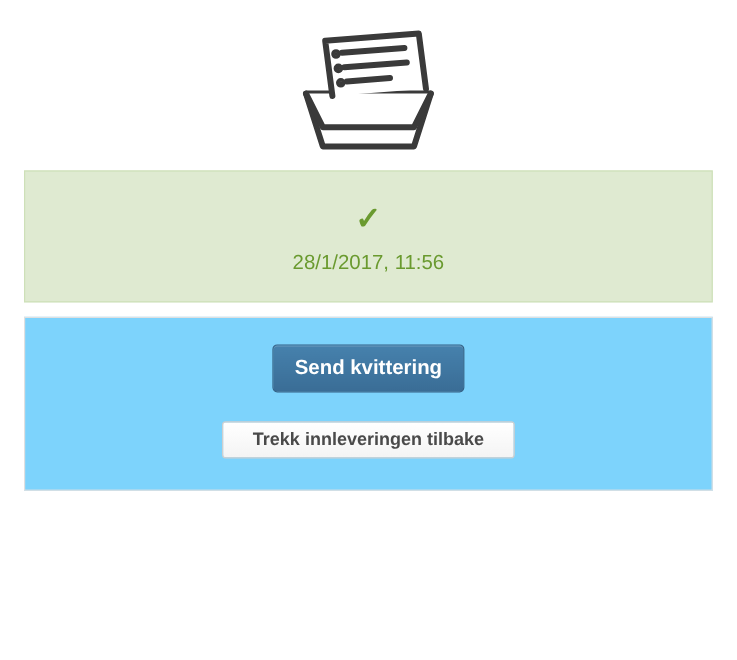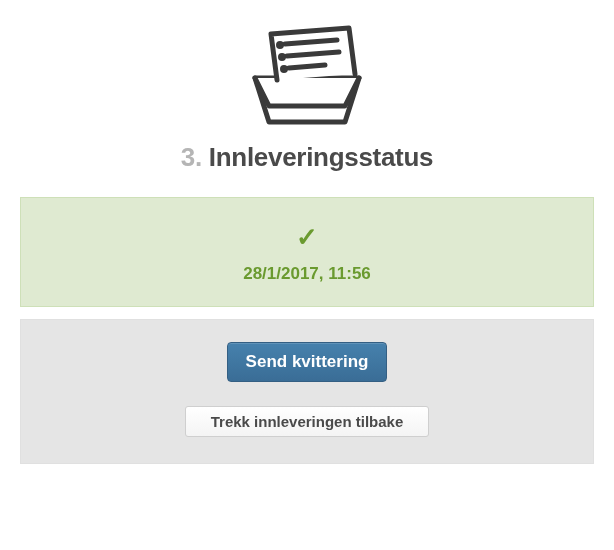--- a/index.html
+++ b/index.html
@@ -56,26 +56,26 @@
       font-weight: bold;
     }
     .status-label {
       color: #6a9a2f;
       font-size: 24px;
       font-weight: 700;
     }
     .status-date {
       color: #6a9a2f;
       font-size: 17px;
-      font-weight: 700;
+      font-weight: 400;
     }
     .action-box {
       width: 100%;
       border: 1px solid #e0e0e0;
-      background: #e5e5e5;
+      background: #7dd3fc;
       padding: 22px 20px 26px;
       display: flex;
       flex-direction: column;
       align-items: center;
       gap: 24px;
     }
     .btn-primary {
       background: #3f76a1;
       background: linear-gradient(#4681ad, #3a6d96);
       color: #fff;
@@ -113,24 +113,20 @@
         <line x1="48" y1="24" x2="100" y2="20"></line>
         <line x1="50" y1="36" x2="102" y2="32"></line>
         <line x1="52" y1="48" x2="88" y2="45"></line>
         <circle cx="43" cy="25" r="1.5" fill="#3a3a3a"></circle>
         <circle cx="45" cy="37" r="1.5" fill="#3a3a3a"></circle>
         <circle cx="47" cy="49" r="1.5" fill="#3a3a3a"></circle>
       </g>
     </svg>
   </div>
 
-  <h2 class="heading">
-    <span class="heading-number">3.</span>
-    <span>Innleveringsstatus</span>
-  </h2>
 
   <div class="status-box">
     <div class="status-line">
       <span class="check-icon">✓</span>
     </div>
     <div class="status-date">28/1/2017, 11:56</div>
   </div>
 
   <div class="action-box">
     <button class="btn-primary">Send kvittering</button>

